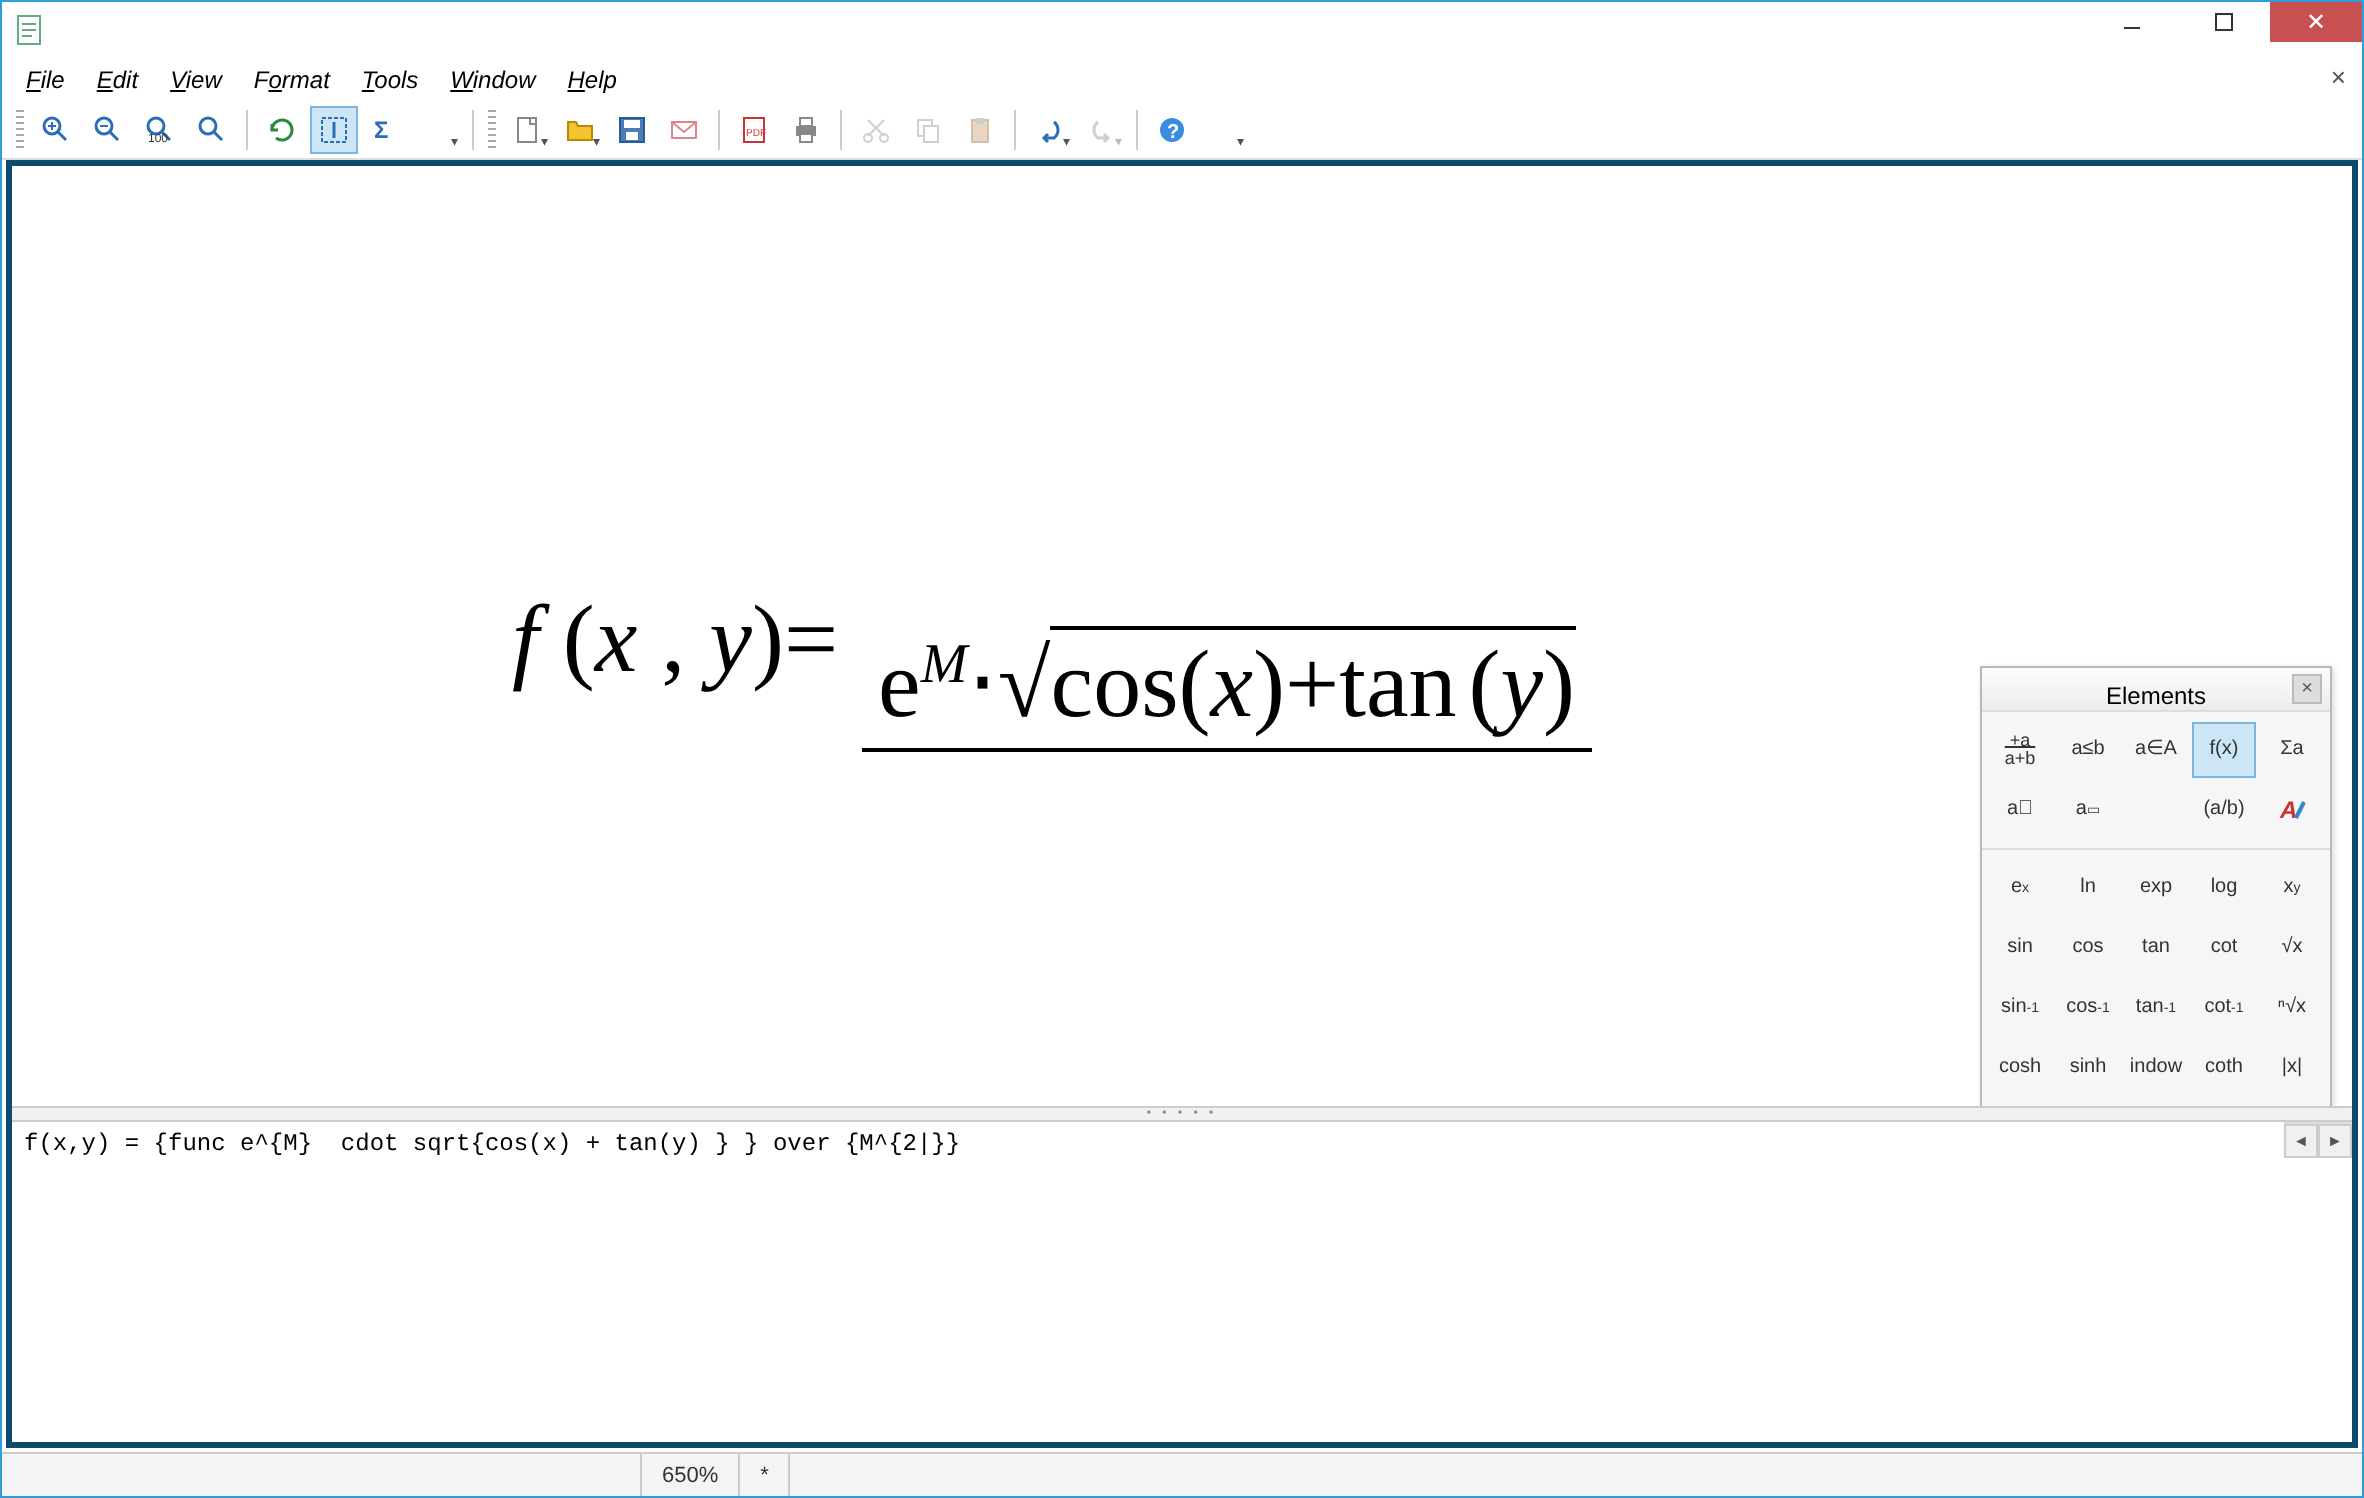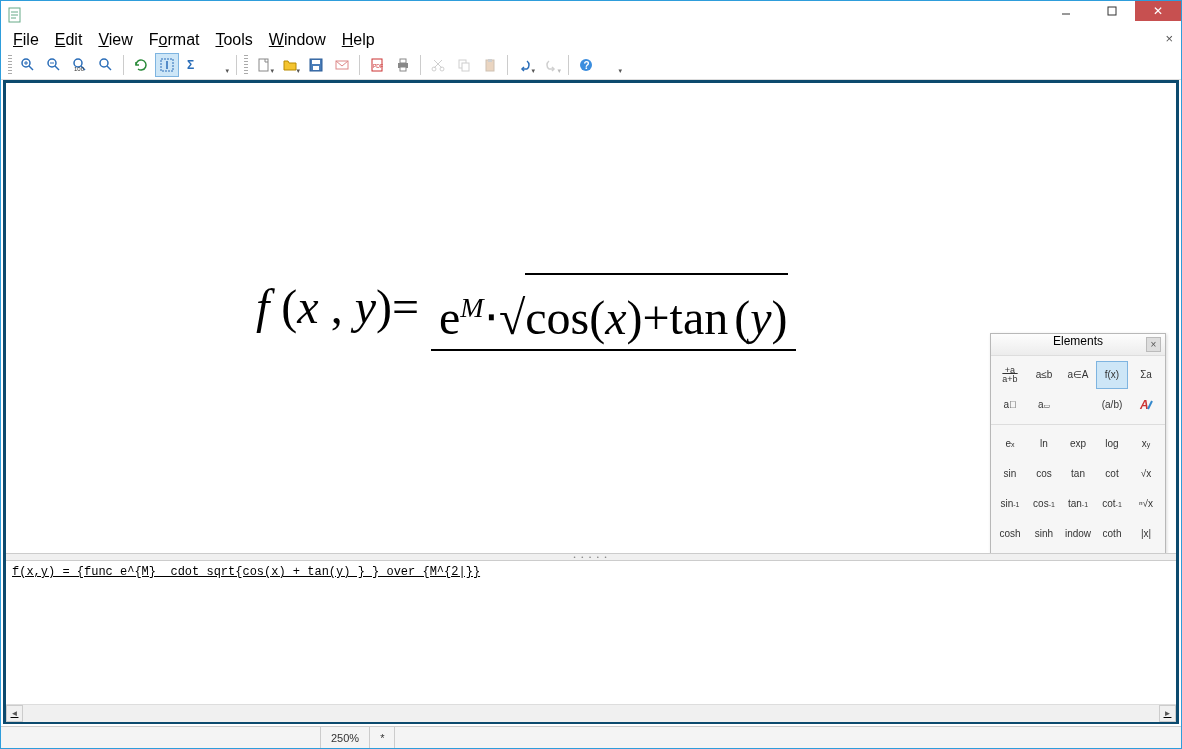--- a/index.html
+++ b/index.html
@@ -8,21 +8,21 @@
 .window { width: 1182px; height: 749px; border: 1px solid #2e9ddb; display: flex; flex-direction: column; background: #fff; }
 
 .titlebar { height: 28px; background: #fff; display: flex; align-items: center; color: #000; position: relative; }
 .titlebar .app-icon { width: 16px; height: 16px; margin: 0 6px; display: inline-flex; align-items: center; justify-content: center; }
 .titlebar .title { position: absolute; left: 0; right: 0; text-align: center; font-size: 12px; color: #333; pointer-events: none; }
 .titlebar .win-controls { margin-left: auto; display: flex; height: 100%; }
 .titlebar .win-btn { width: 46px; height: 20px; display: flex; align-items: center; justify-content: center; font-size: 10px; color: #333; background: #fff; border-left: 0; }
 .titlebar .win-btn.close { background: #c75050; color: #fff; width: 46px; font-size: 12px;}
 
 .menubar { height: 22px; background: #fff; display: flex; align-items: center; padding: 0 4px; border-bottom: 0; position: relative; }
-.menubar .menu-item { padding: 2px 8px; font-size: 16px; color: #000; cursor: default; }
+.menubar .menu-item { padding: 2px 8px; font-size: 12px; color: #000; cursor: default; font-style: italic; }
 .menubar .menu-item .ul { text-decoration: underline; }
 .menubar .close-doc { position: absolute; right: 8px; top: 2px; font-size: 13px; color: #555; cursor: default; }
 
 .toolbar-row { display: flex; align-items: center; background: #fff; padding: 2px 4px; border-bottom: 1px solid #ddd; }
 .toolbar-row .sep { width: 1px; height: 20px; background: #ccc; margin: 0 4px; }
 .toolbar-row .grip { width: 4px; height: 20px; margin: 0 3px; background: repeating-linear-gradient(to bottom, #aaa 0, #aaa 1px, transparent 1px, transparent 3px); }
 .tbtn { width: 24px; height: 24px; display: inline-flex; align-items: center; justify-content: center; border: 1px solid transparent; margin: 0 1px; cursor: default; position: relative; }
 .tbtn.active { border: 1px solid #7eb4e0; background: #cde6f7; }
 .tbtn.dd::after { content: "▾"; font-size: 7px; position: absolute; right: 1px; bottom: 1px; color: #555; }
 .tbtn svg { width: 16px; height: 16px; }
@@ -30,37 +30,37 @@
 .content-area { flex: 1; display: flex; flex-direction: column; border: 3px solid #0c4a6e; margin: 0 2px 2px 2px; position: relative; background: #fff; }
 
 .formula-view { flex: 1; background: #fff; position: relative; overflow: hidden; }
 .formula-render { position: absolute; left: 250px; top: 190px; font-family: "Times New Roman", serif; font-size: 48px; font-style: italic; color: #000; white-space: nowrap; }
 .formula-render .rm { font-style: normal; }
 .frac { display: inline-block; vertical-align: middle; text-align: center; }
 .frac .num { display: block; border-bottom: 2px solid #000; padding: 0 8px 4px 8px; }
 .frac .den { display: block; padding: 4px 8px 0 8px; }
 .sup { font-size: 28px; vertical-align: super; }
 .sqrt-sym { font-style: normal; }
-.sqrt-bar { border-top: 2px solid #000; padding-top: 15px; display: inline-block; }
+.sqrt-bar { border-top: 2px solid #000; padding-top: 0; display: inline-block; margin-top: 40px; }
 
 .splitter { height: 8px; background: #f0f0f0; border-top: 1px solid #ccc; border-bottom: 1px solid #ccc; display: flex; align-items: center; justify-content: center; cursor: row-resize; }
 .splitter .dots { font-size: 6px; color: #888; letter-spacing: 2px; }
 
-.editor-pane { height: 160px; display: flex; flex-direction: column; border-top: 0; text-decoration: underline; }
+.editor-pane { height: 160px; display: flex; border-top: 0; }
 .editor-text { flex: 1; font-family: "Courier New", monospace; font-size: 12px; padding: 4px 6px; border: none; outline: none; resize: none; overflow: auto; background: #fff; }
 .h-scroll { height: 17px; background: #f0f0f0; border-top: 1px solid #ddd; display: flex; align-items: center; }
 .h-scroll .arrow { width: 17px; height: 17px; background: #f0f0f0; border: 1px solid #ccc; display: flex; align-items: center; justify-content: center; font-size: 8px; color: #555; }
 .h-scroll .track { flex: 1; height: 17px; background: #f0f0f0; }
 
 .statusbar { height: 22px; background: #f4f4f4; border-top: 1px solid #ccc; display: flex; align-items: center; font-size: 11px; color: #333; }
 .statusbar .cell { padding: 0 10px; border-right: 1px solid #ccc; height: 100%; display: flex; align-items: center; }
 .statusbar .cell.first { width: 320px; }
 
 .elements-panel { position: absolute; right: 10px; top: 250px; width: 176px; background: #f6f6f6; border: 1px solid #b8b8b8; box-shadow: 1px 1px 3px rgba(0,0,0,0.15); font-size: 11px; }
-.elements-panel .hdr { height: 22px; background: linear-gradient(#fdfdfd,#ececec); border-bottom: 1px solid #ddd; display: flex; align-items: flex-start; justify-content: center; position: relative; font-size: 12px; }
+.elements-panel .hdr { height: 22px; background: linear-gradient(#fdfdfd,#ececec); border-bottom: 1px solid #ddd; display: flex; align-items: flex-end; justify-content: center; position: relative; font-size: 12px; }
 .elements-panel .hdr .close-x { position: absolute; right: 4px; top: 3px; width: 15px; height: 15px; background: #ddd; border: 1px solid #bbb; display: flex; align-items: center; justify-content: center; font-size: 10px; color: #555; }
 .elements-panel .cat-row, .elements-panel .fn-row { display: flex; flex-wrap: wrap; padding: 4px 2px; }
 .elements-panel .cat-row { border-bottom: 1px solid #ddd; }
 .elements-panel .ebtn { width: 32px; height: 28px; display: inline-flex; align-items: center; justify-content: center; border: 1px solid transparent; margin: 1px; font-family: "Segoe UI", sans-serif; font-size: 10px; color: #333; cursor: default; text-align: center; line-height: 1; }
 .elements-panel .ebtn.active { border: 1px solid #7eb4e0; background: #cde6f7; }
 .elements-panel .ebtn sup { font-size: 7px; }
 </style>
 </head>
 <body>
 
@@ -302,17 +302,17 @@
         <span class="arrow">◄</span>
         <span class="track"></span>
         <span class="arrow">►</span>
       </div>
     </div>
 
   </div>
 
   <div class="statusbar">
     <span class="cell first"></span>
-    <span class="cell">250%</span>
+    <span class="cell">650%</span>
     <span class="cell">*</span>
   </div>
 
 </div>
 
 </body></html>

